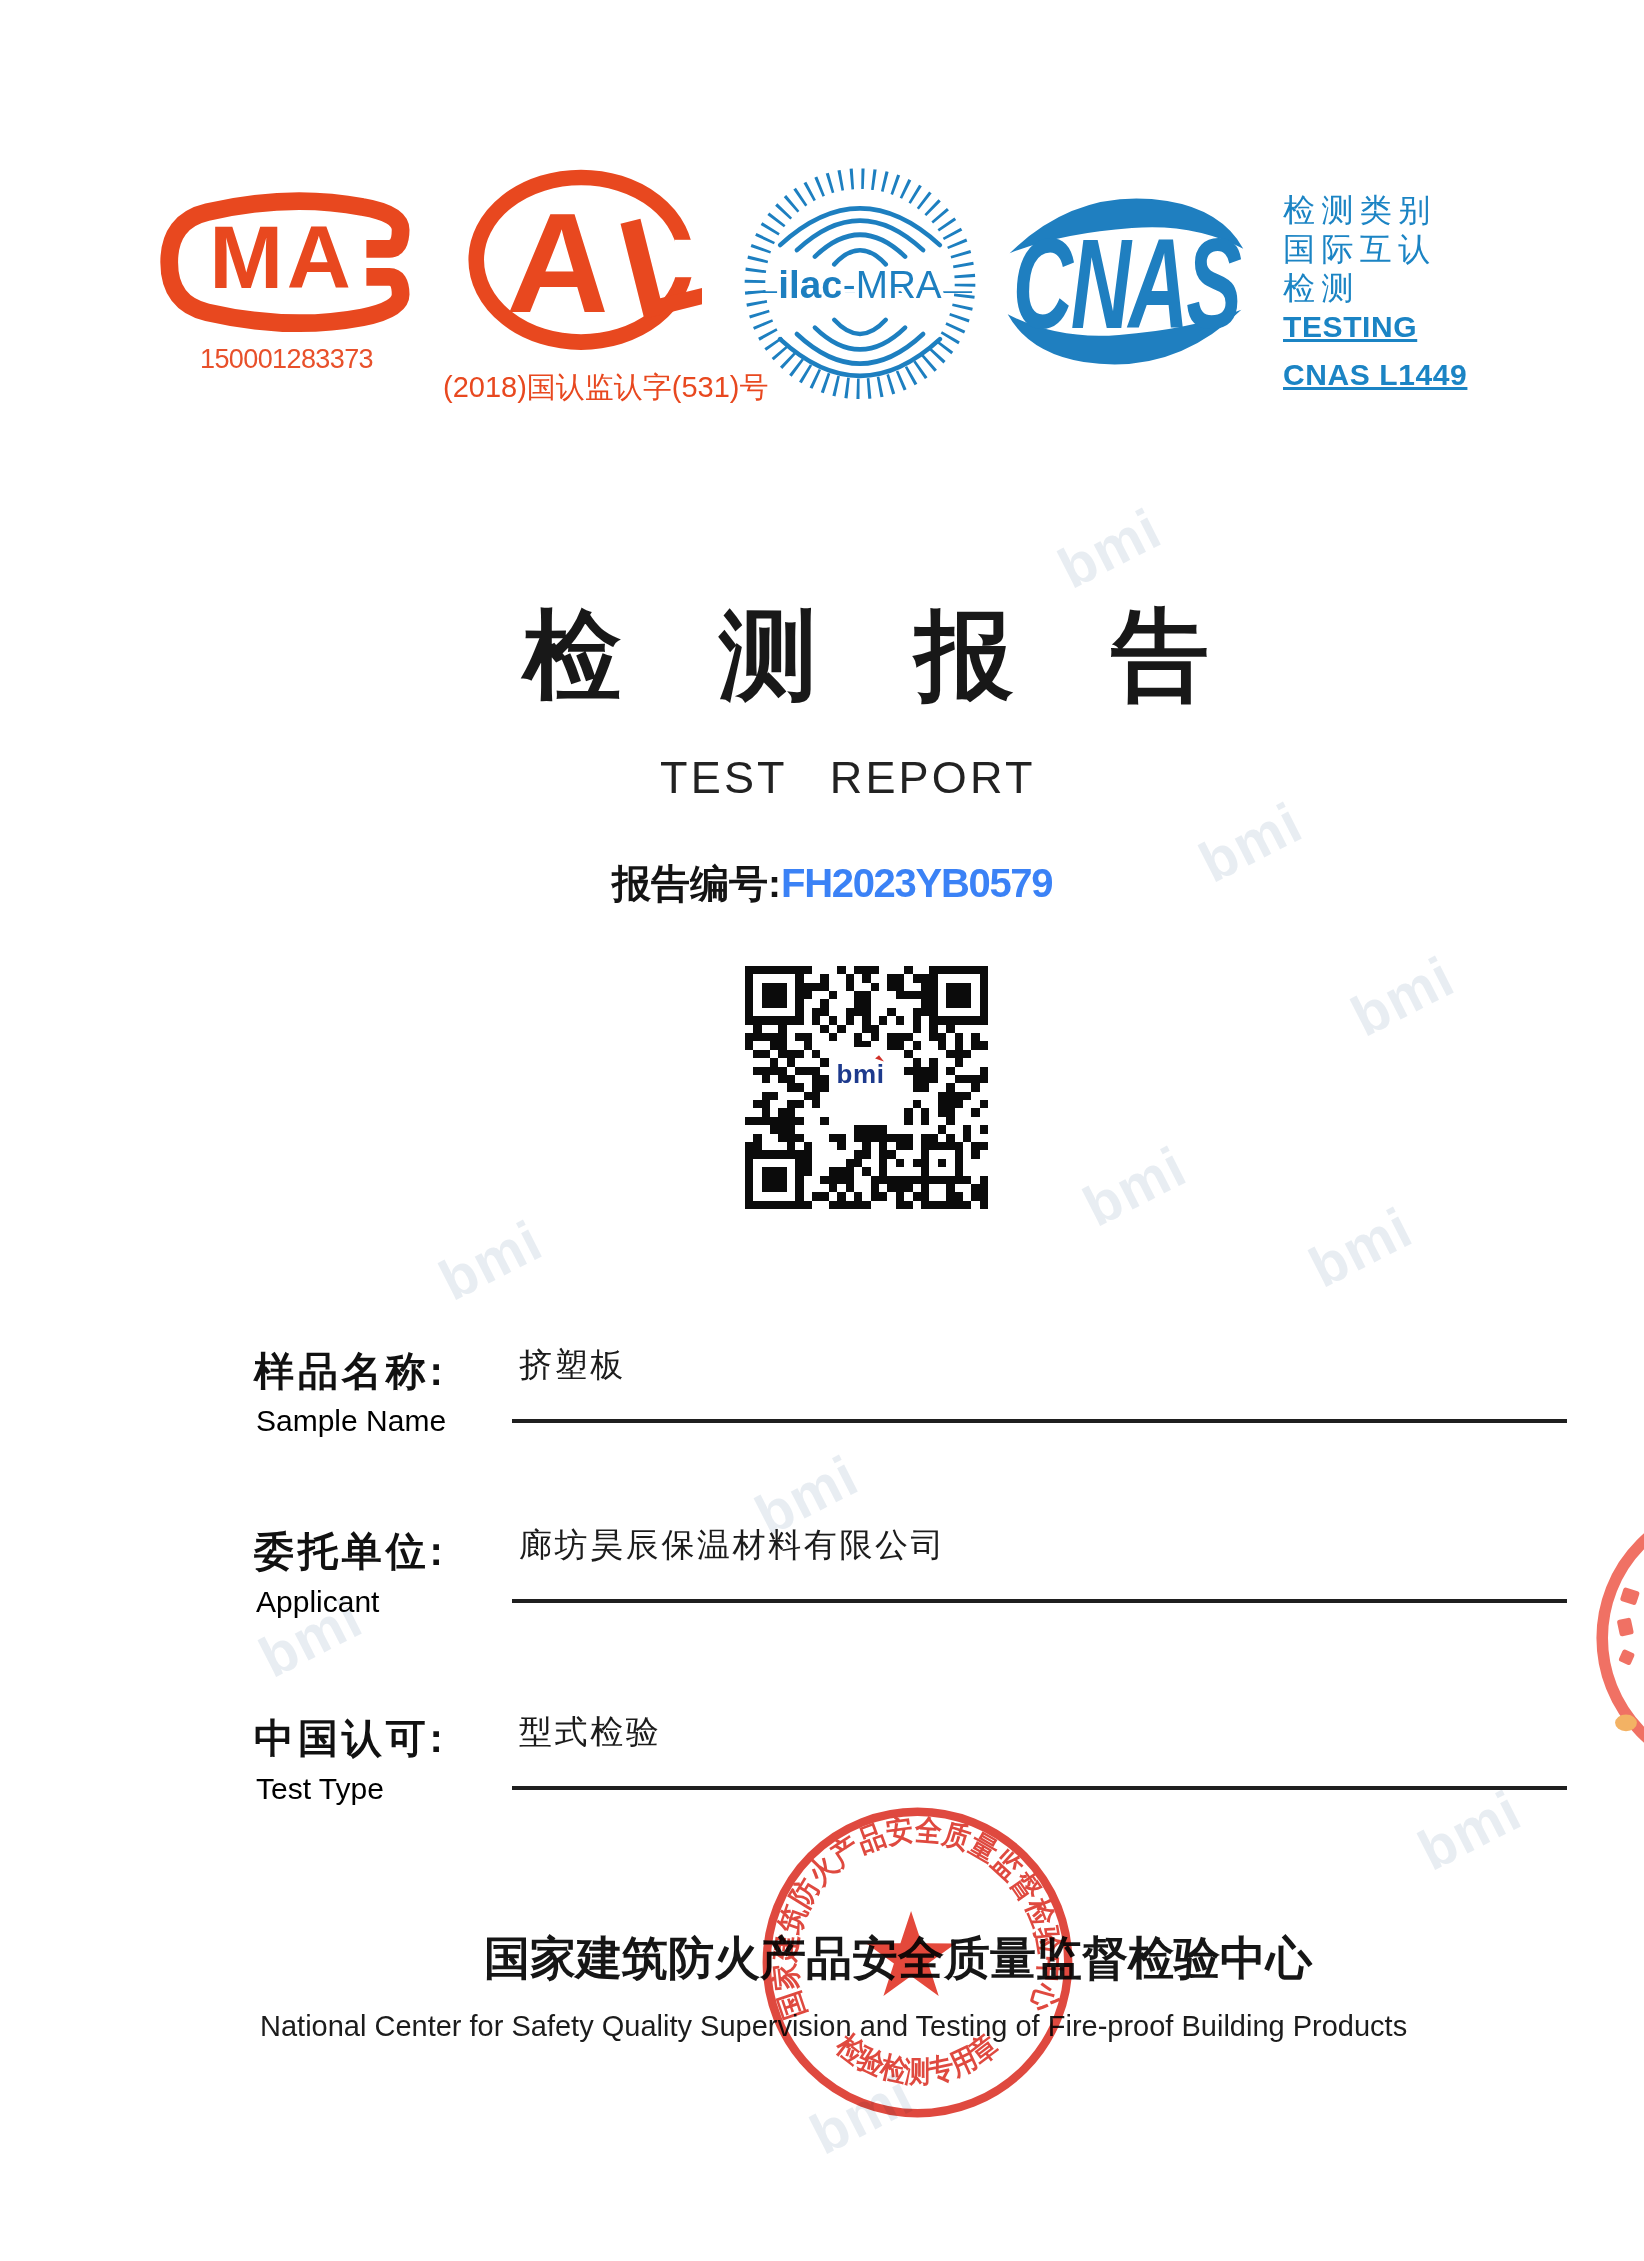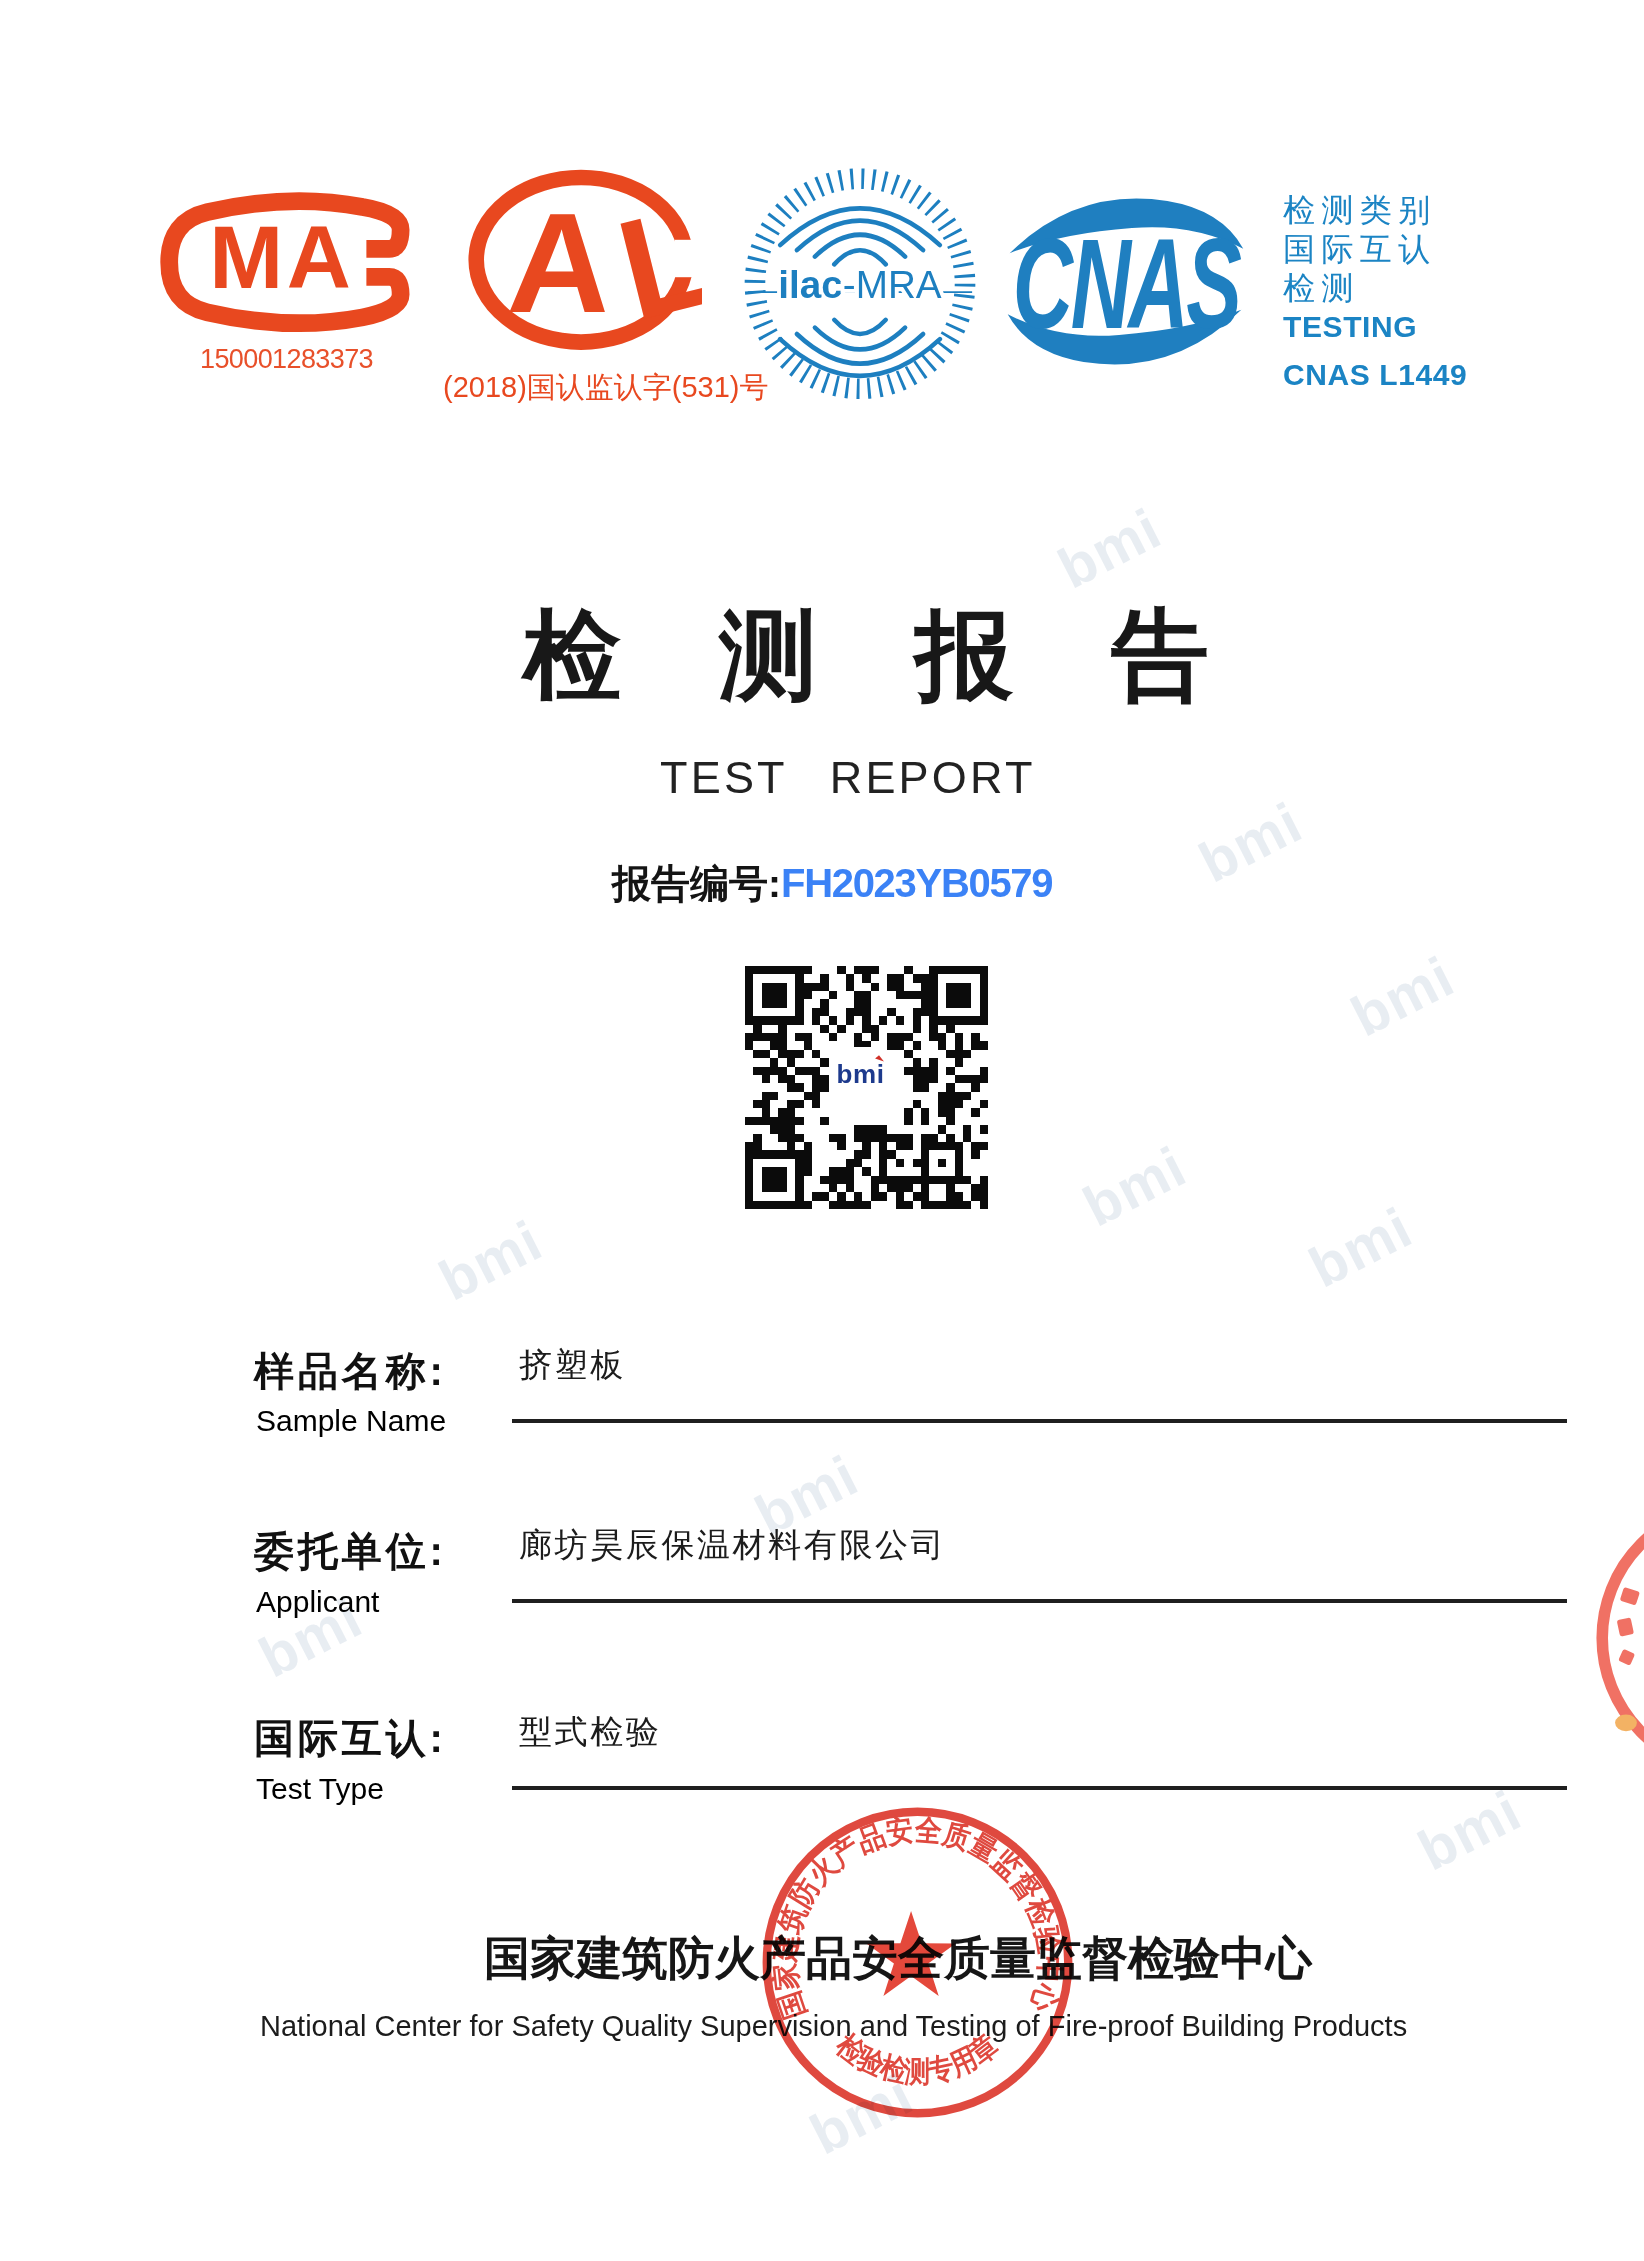--- a/index.html
+++ b/index.html
@@ -41,20 +41,21 @@
     left:1283px;top:191px;z-index:2;
     color:#1b84c4;
   }
   .accred .zh{
     font-family:"Liberation Serif","DejaVu Serif",serif;
     font-size:32px;line-height:39px;letter-spacing:6.4px;
   }
   .accred .en{
     font-size:30px;font-weight:bold;line-height:37px;
     letter-spacing:0.6px;
+    text-decoration:underline;
   }
   .accred .en.l5{margin-top:11px;}
 
   
   .title-zh{
     left:523px;top:591px;
     font-size:98px;font-weight:bold;color:#181818;
     white-space:nowrap;z-index:2;
   }
   .title-en{
@@ -604,21 +605,21 @@
   <div class="abs field-label" style="top:1344px">样品名称:</div>
   <div class="abs field-value" style="top:1343px">挤塑板</div>
   <div class="abs field-underline" style="top:1419px"></div>
   <div class="abs field-sublabel" style="top:1404px">Sample Name</div>
 
   <div class="abs field-label" style="top:1524px">委托单位:</div>
   <div class="abs field-value" style="top:1523px">廊坊昊辰保温材料有限公司</div>
   <div class="abs field-underline" style="top:1599px"></div>
   <div class="abs field-sublabel" style="top:1585px">Applicant</div>
 
-  <div class="abs field-label" style="top:1711px">国际互认:</div>
+  <div class="abs field-label" style="top:1711px">中国认可:</div>
   <div class="abs field-value" style="top:1710px">型式检验</div>
   <div class="abs field-underline" style="top:1786px"></div>
   <div class="abs field-sublabel" style="top:1772px">Test Type</div>
 
   <div class="abs footer-zh">国家建筑防火产品安全质量监督检验中心</div>
   <div class="abs footer-en">National Center for Safety Quality Supervision and Testing of Fire-proof Building Products</div>
 
   <svg class="abs stamp" width="335" height="335" viewBox="0 0 520 520">
     <defs>
       <path id="sealTopArc" d="M 87.8 340.3 A 190 190 0 1 1 432.2 340.3" fill="none"></path>

